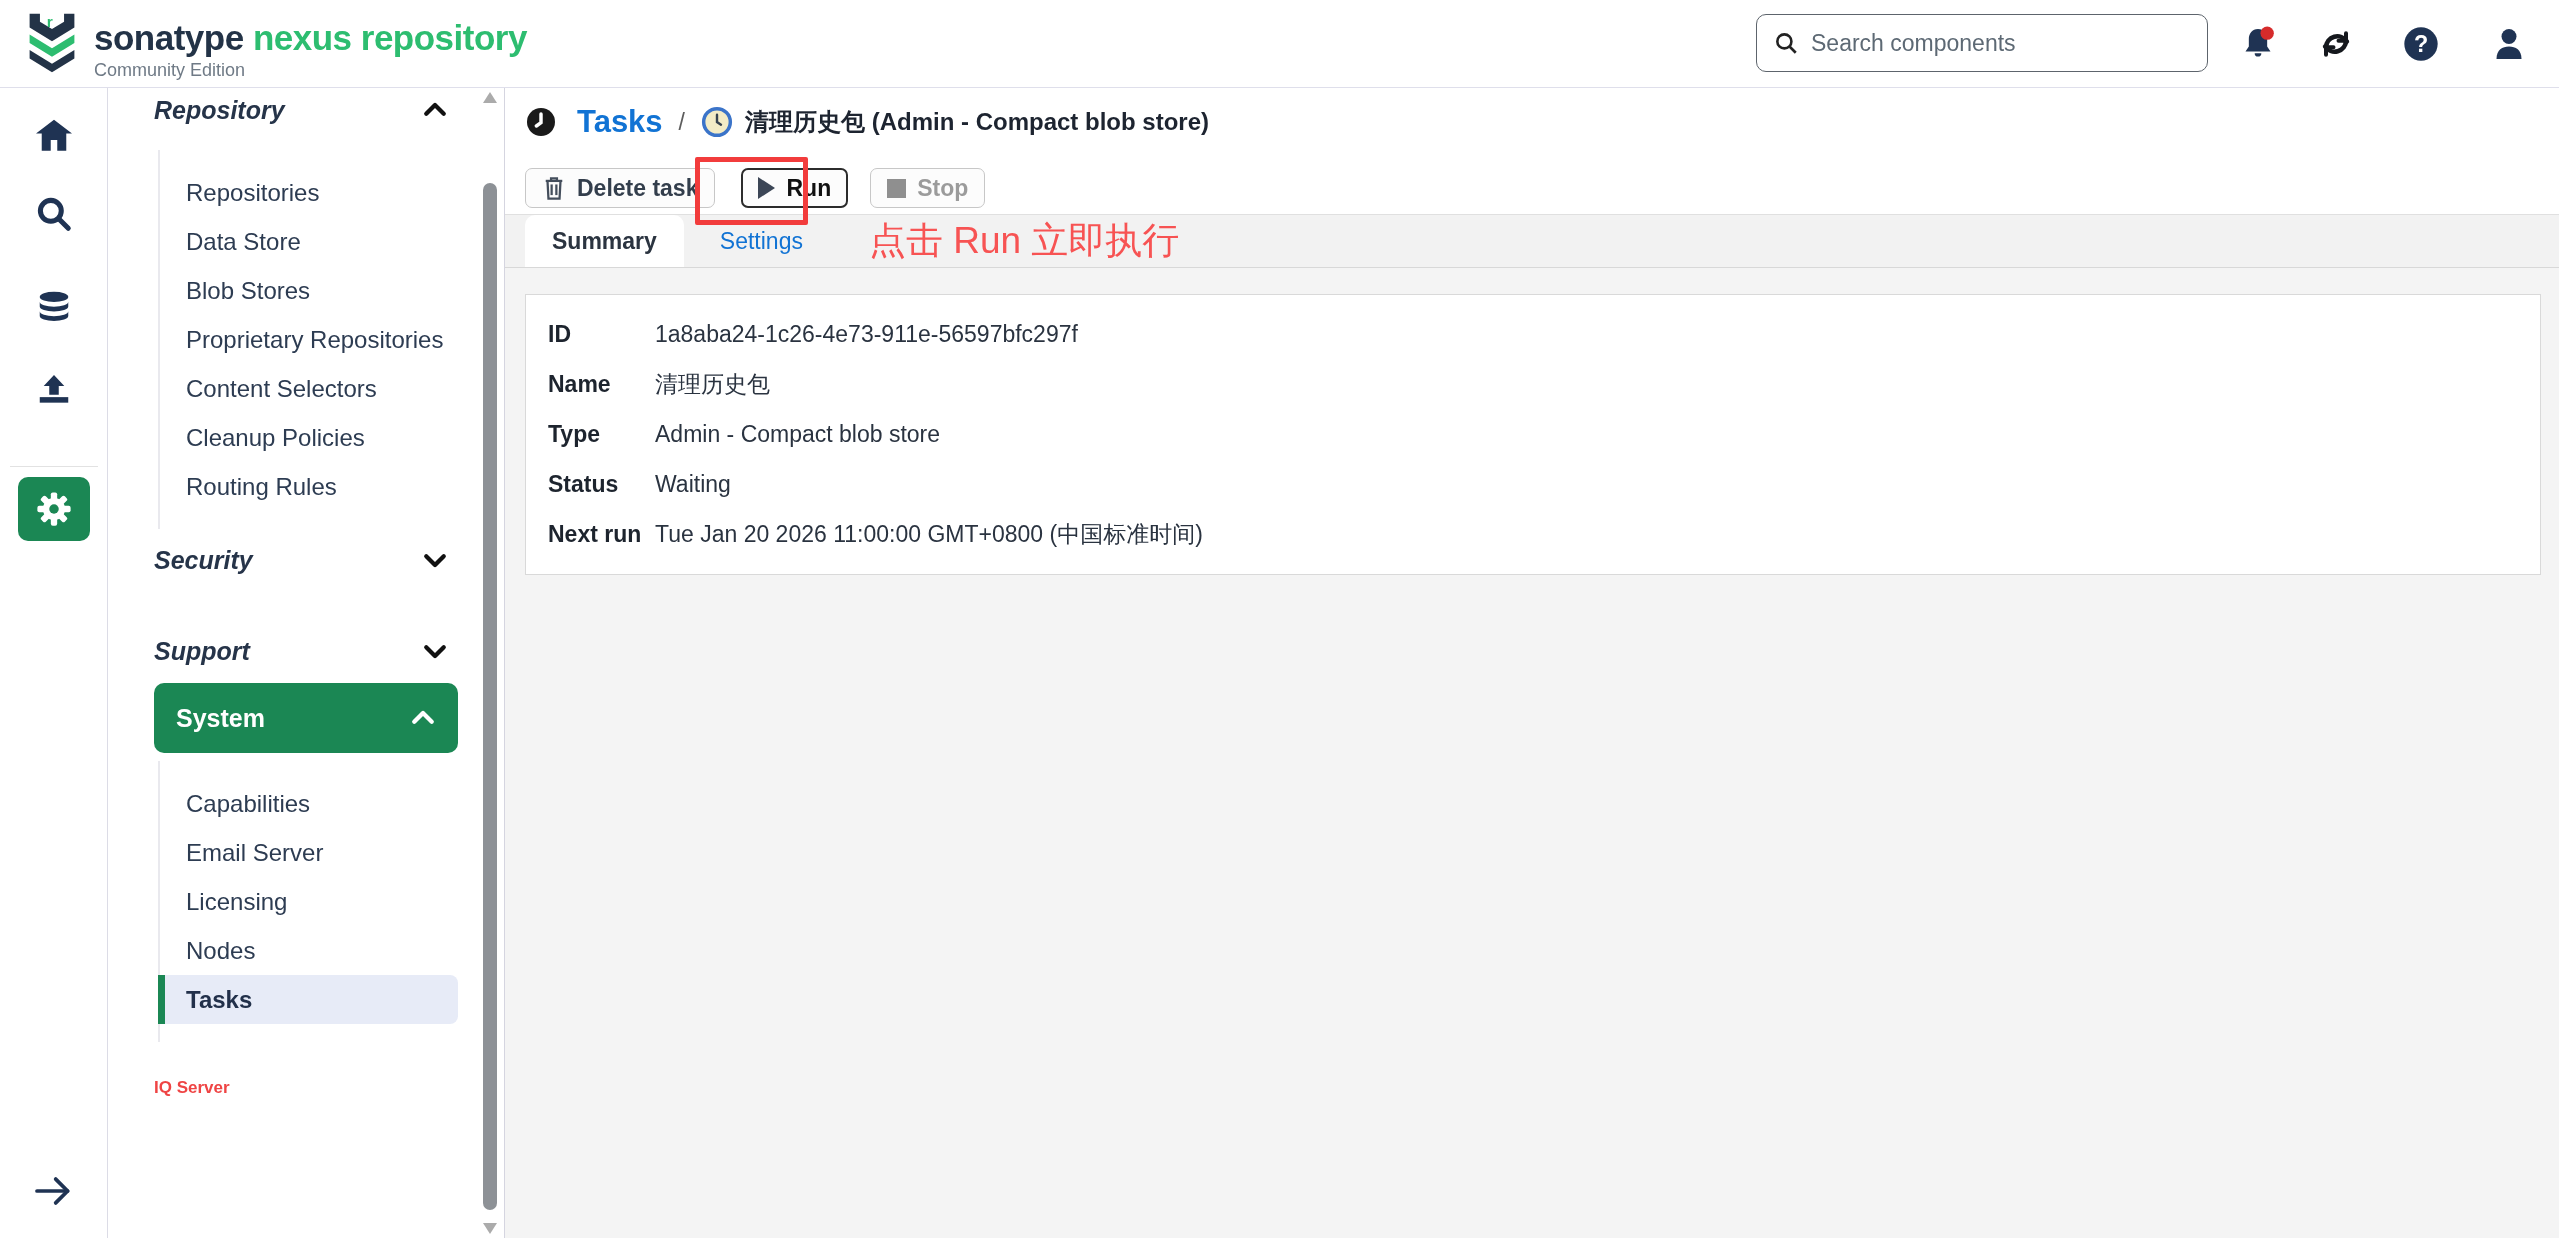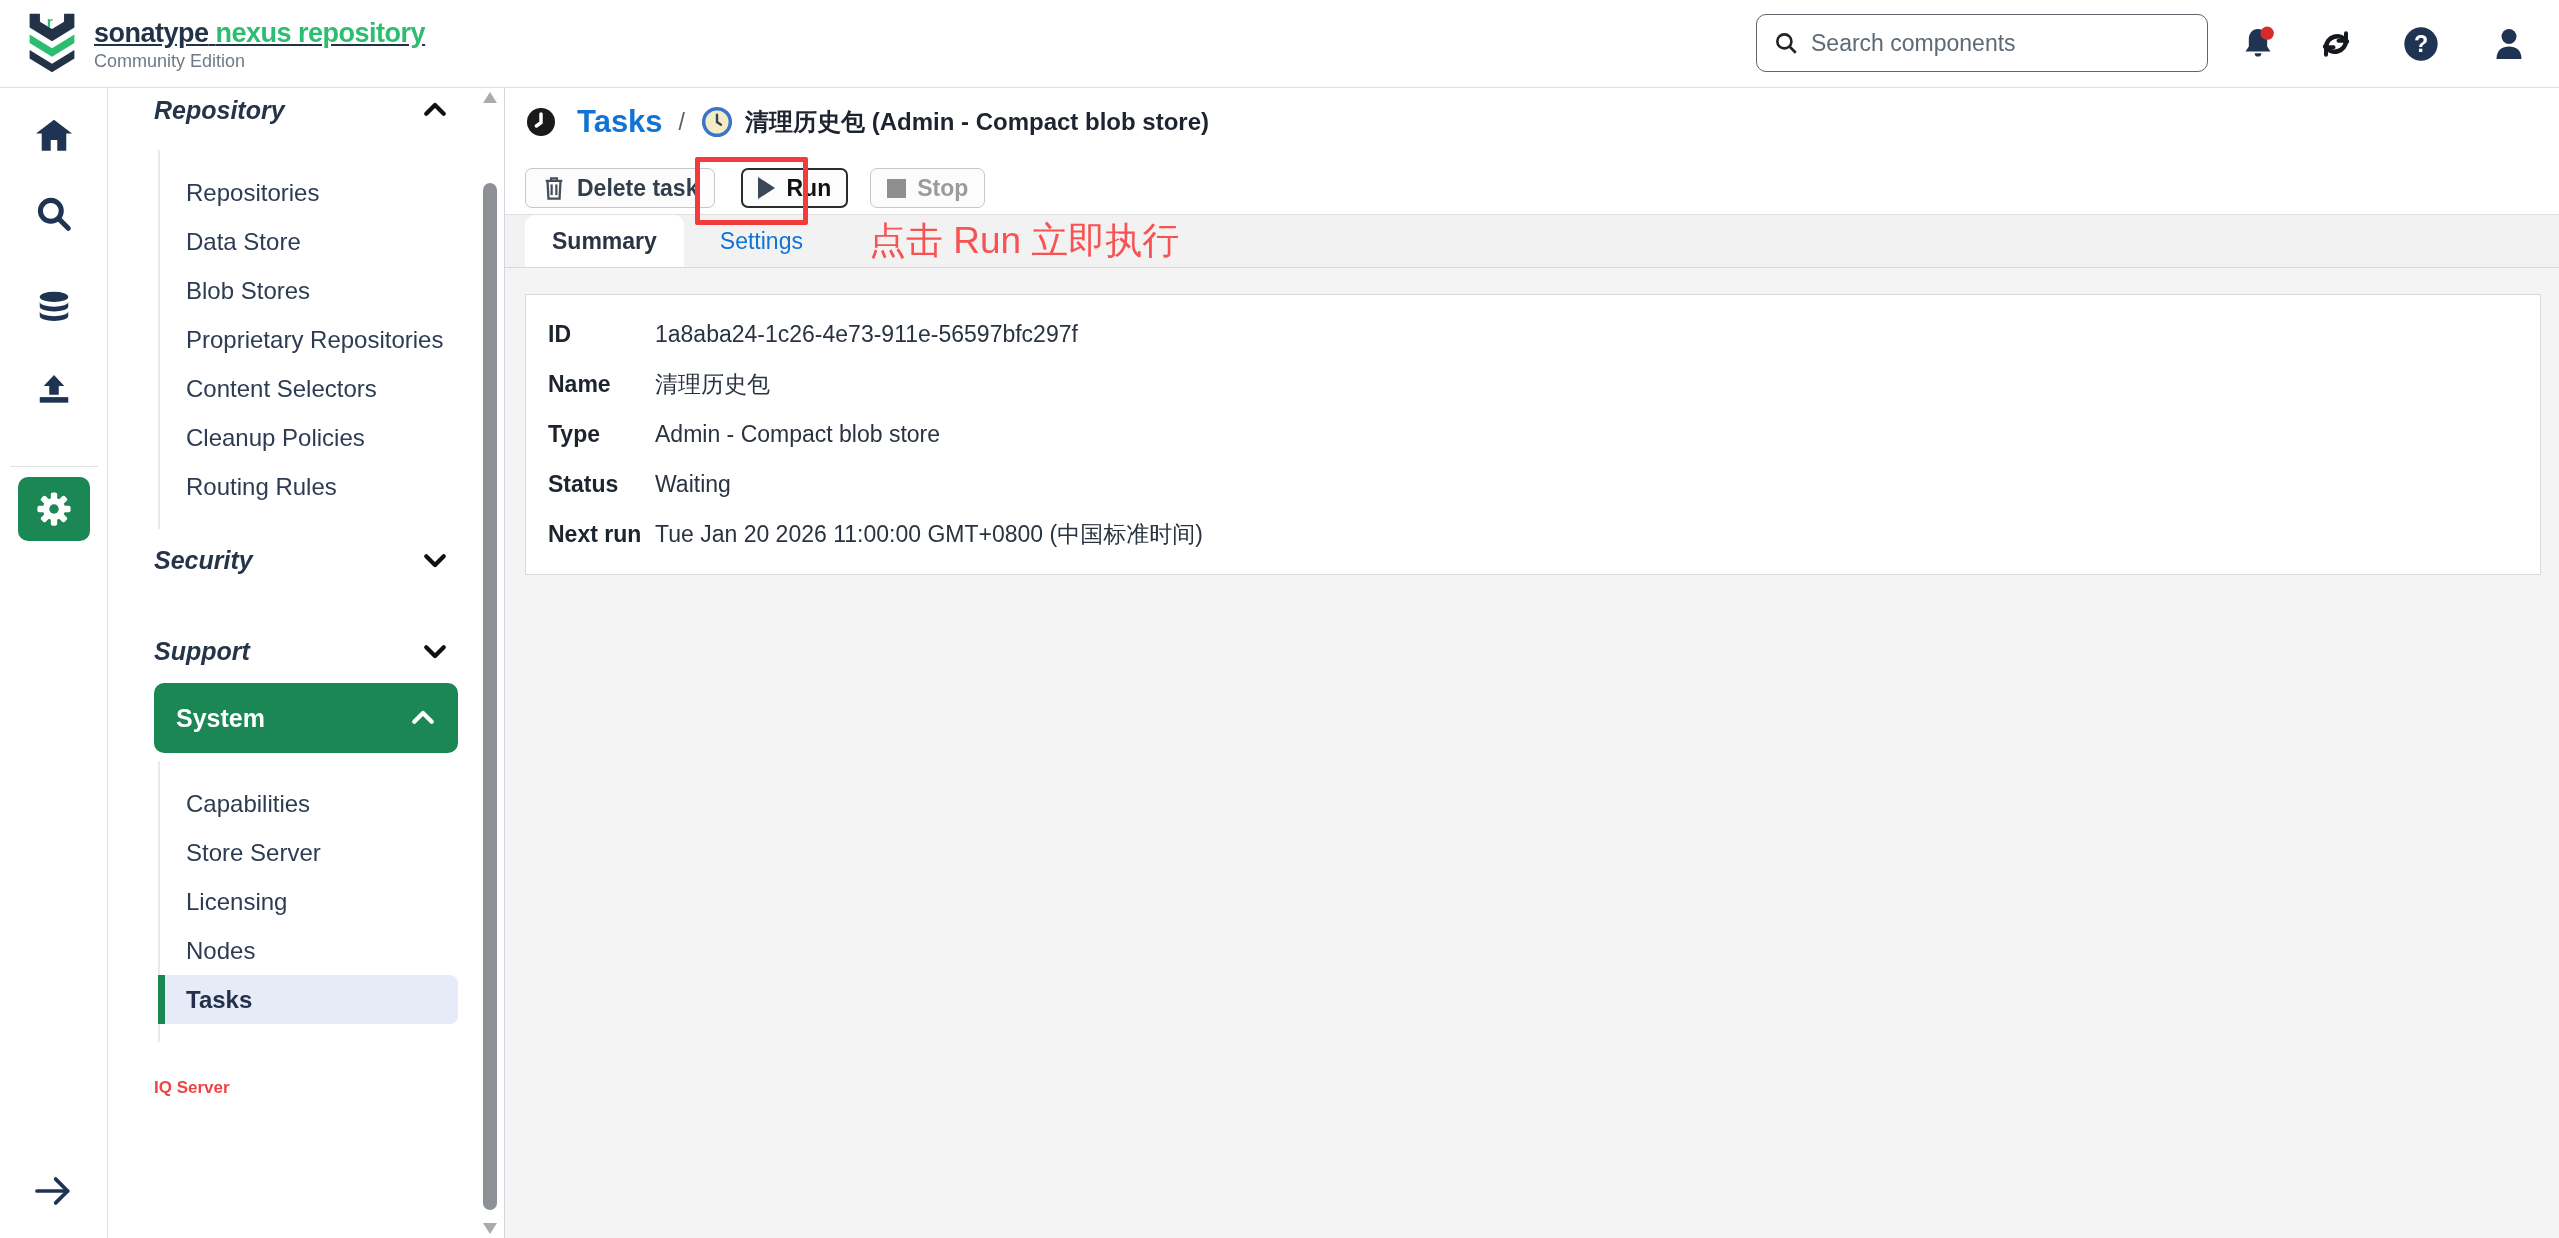--- a/index.html
+++ b/index.html
@@ -4,21 +4,21 @@
 <style>
   * { margin:0; padding:0; box-sizing:border-box; }
   html,body { width:2559px; height:1238px; overflow:hidden; background:#fff;
     font-family:"Liberation Sans", sans-serif; color:#233347; }
 
   
   .header { position:relative; height:88px; background:#fff; border-bottom:1px solid #dfdfeb; }
   .brand { position:absolute; left:24px; top:12px; display:flex; align-items:flex-start; }
   .brand-mark { width:56px; height:62px; margin-right:14px; }
   .brand-text { padding-top:6px; }
-  .brand-line1 { font-size:27px; font-weight:bold; letter-spacing:-0.5px;text-decoration:underline; }
+  .brand-line1 { font-size:35px; font-weight:bold; letter-spacing:-0.5px; }
   .brand-primary { color:#233347; }
   .brand-secondary { color:#2dbd70; }
   .brand-edition { font-size:18px; color:#6f7a86; margin-top:2px; }
 
   .search-box { position:absolute; left:1756px; top:14px; width:452px; height:58px;
     border:1px solid #5d646c; border-radius:10px; background:#fff;
     display:flex; align-items:center; padding:0 16px; }
   .search-box svg { flex:0 0 auto; margin-right:12px; }
   .search-box input { border:none; outline:none; font-size:23px; width:100%;
     font-family:"Liberation Sans", sans-serif; color:#2a3340; background:transparent; }
@@ -241,21 +241,21 @@
       </div>
 
       <div class="system-pill">
         <span class="label">System</span>
         <svg width="30" height="30" viewBox="0 0 24 24" fill="none" stroke="currentColor" stroke-width="3.4" stroke-linecap="round" stroke-linejoin="round">
             <path d="M5 15 L12 8 L19 15"></path>
           </svg>
       </div>
       <ul class="nav-sub system-sub">
         <li>Capabilities</li>
-        <li>Store Server</li>
+        <li>Email Server</li>
         <li>Licensing</li>
         <li>Nodes</li>
         <li class="active-item">Tasks</li>
       </ul>
 
       <div class="iq-server">IQ Server</div>
     </div>
 
     <div class="nav-scrollbar">
       <div class="nav-sb-up"></div>

